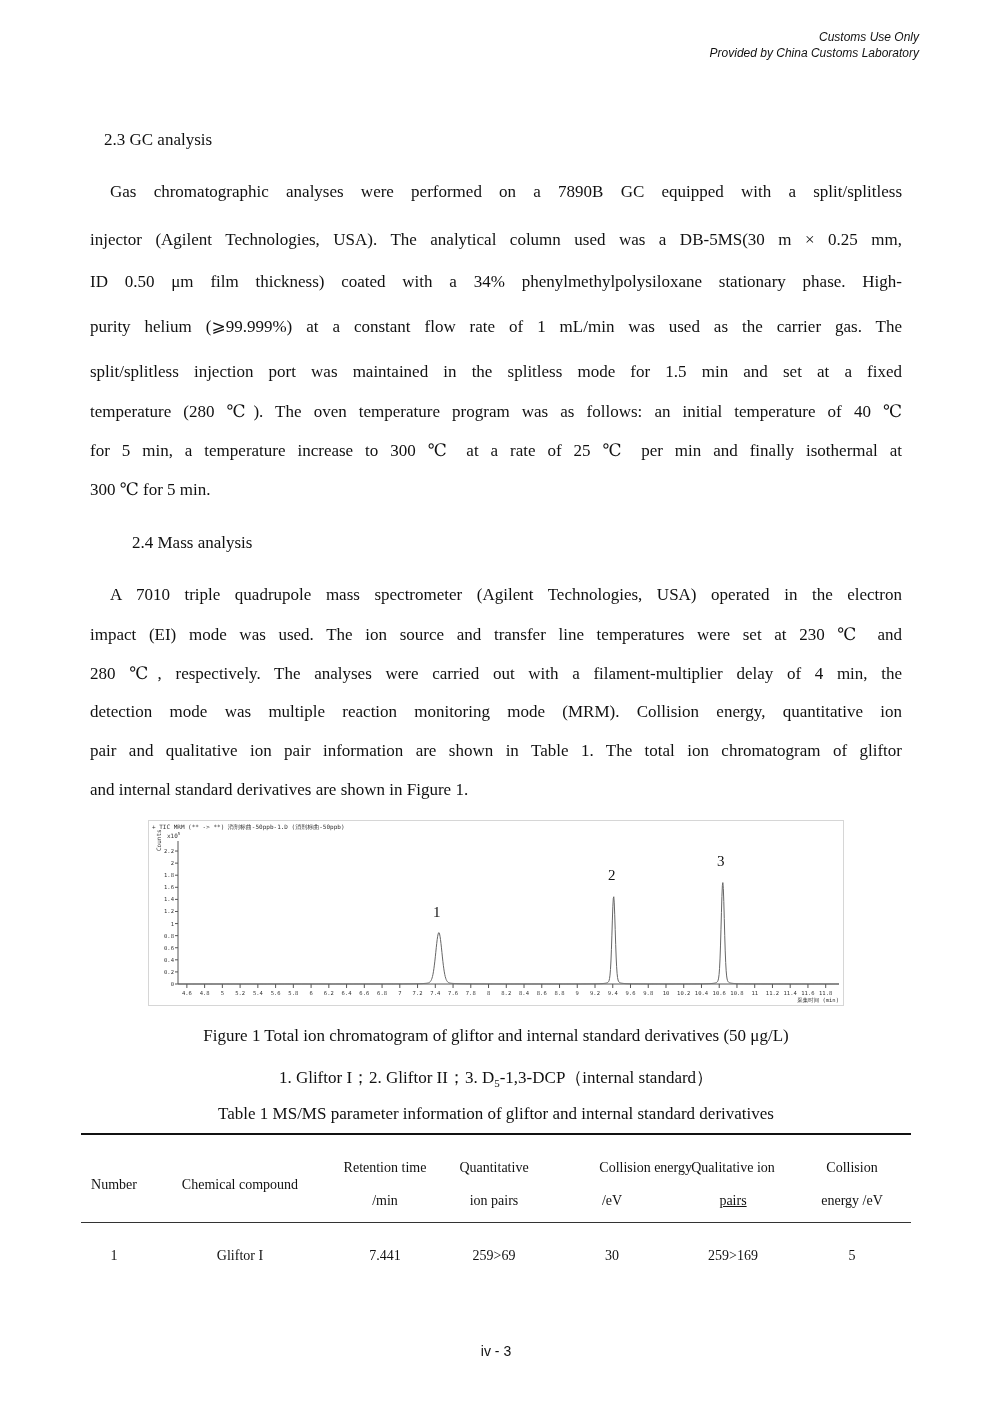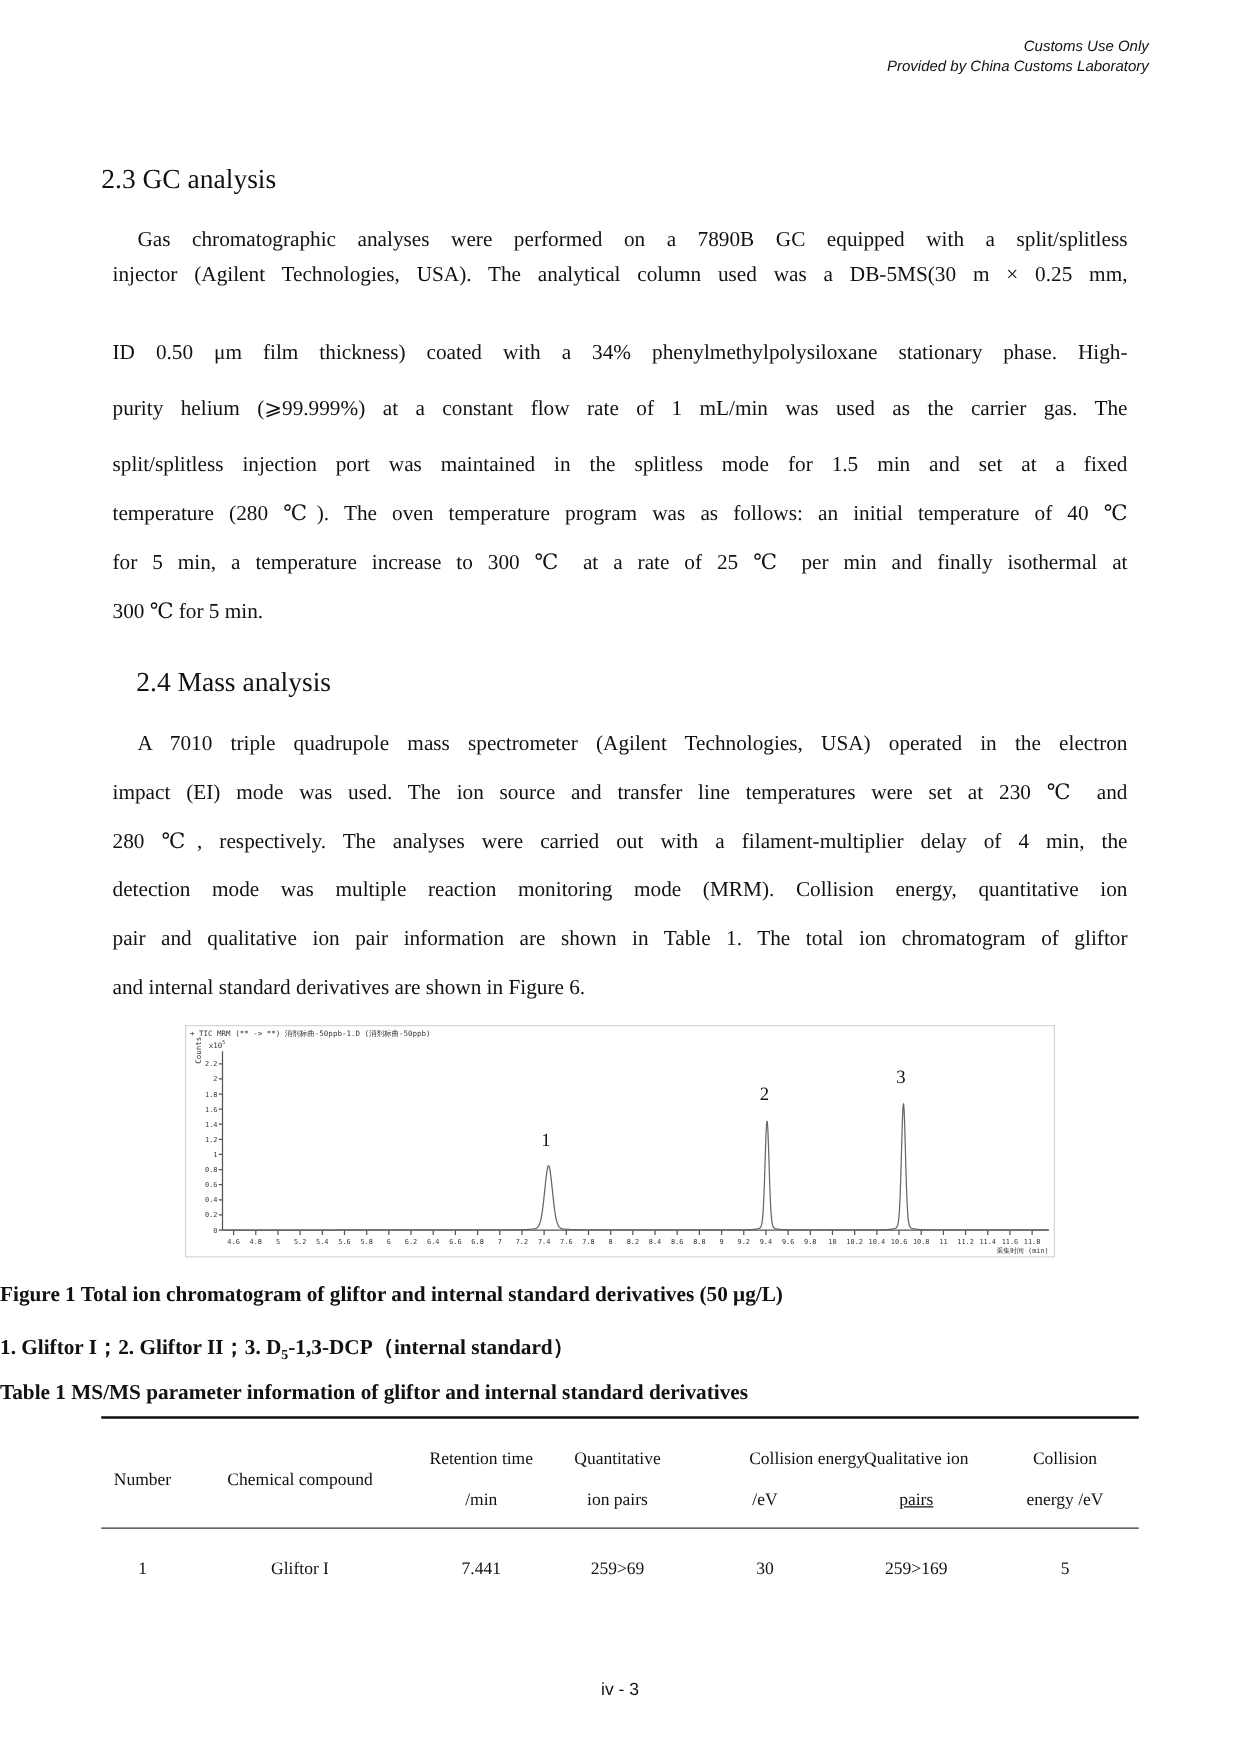--- a/index.html
+++ b/index.html
@@ -1,58 +1,58 @@
 <!DOCTYPE html>
 <html><head>
 <meta charset="utf-8">
 <style>
   html, body { margin: 0; padding: 0; background: #ffffff; }
   body { width: 992px; height: 1403px; position: relative; overflow: hidden; color: #111; }
   .serif { font-family: "Liberation Serif", "DejaVu Serif", serif; }
   .sans { font-family: "Liberation Sans", "DejaVu Sans", sans-serif; }
   .header { position: absolute; right: 73px; top: 29px; text-align: right; font-size: 12px; font-style: italic; line-height: 16px; color: #111; }
-  .section { position: absolute; left: 81px; font-size: 22px; }
+  .section { position: absolute; left: 104px; font-size: 17px; }
   .para { position: absolute; left: 90px; width: 812px; font-size: 17px; text-align: justify; text-align-last: left; }
   .para span.line { display: block; text-align: justify; text-align-last: justify; white-space: nowrap; }
   .para span.line.last { text-align-last: left; }
   .figure { position: absolute; left: 148px; top: 820px; width: 694px; height: 184px; border: 1px solid #d6d6d6; background: #fff; }
-  .caption { position: absolute; left: 0; width: 992px; text-align: left; font-weight: bold; font-size: 17px; }
+  .caption { position: absolute; left: 0; width: 992px; text-align: center; font-weight: normal; font-size: 17px; }
   .rule-top { position: absolute; left: 81px; width: 830px; top: 1133px; height: 2px; background: #111; }
   .rule-mid { position: absolute; left: 81px; width: 830px; top: 1222px; height: 1px; background: #333; }
   .tcell { position: absolute; font-size: 14px; text-align: center; line-height: 17px; }
   .pagenum { position: absolute; left: 0; width: 992px; top: 1343px; text-align: center; font-size: 14px; }
 </style>
 </head>
 <body>
 
 <div class="header sans">
   <div>Customs Use Only</div>
   <div>Provided by China Customs Laboratory</div>
 </div>
 
 <div class="section serif" style="top:130px;">2.3 GC analysis</div>
 <div class="para serif" id="gc-para" style="top:182px;">
     <span class="line" style="position: absolute; top: 0px; left: 20px; width: 792px;">Gas chromatographic analyses were performed on a 7890B GC equipped with a split/splitless</span>
-    <span class="line" style="position: absolute; top: 28px; left: 0px; width: 812px;">injector (Agilent Technologies, USA). The analytical column used was a  DB-5MS(30 m × 0.25 mm,</span>
+    <span class="line" style="position: absolute; top: 48px; left: 0px; width: 812px;">injector (Agilent Technologies, USA). The analytical column used was a  DB-5MS(30 m × 0.25 mm,</span>
     <span class="line" style="position: absolute; top: 90px; left: 0px; width: 812px;">ID 0.50 μm film thickness) coated with a 34% phenylmethylpolysiloxane stationary phase. High-</span>
     <span class="line" style="position: absolute; top: 134px; left: 0px; width: 812px;">purity helium (⩾99.999%) at a constant flow rate of 1 mL/min was used as the carrier gas. The</span>
     <span class="line" style="position: absolute; top: 180px; left: 0px; width: 812px;">split/splitless injection port was maintained in the splitless mode for 1.5 min and set at a fixed</span>
     <span class="line" style="position: absolute; top: 219px; left: 0px; width: 812px;">temperature (280 ℃). The oven temperature program was as follows: an initial temperature of 40 ℃</span>
     <span class="line" style="position: absolute; top: 258px; left: 0px; width: 812px;">for 5 min, a temperature increase to 300 ℃ at a rate of 25 ℃ per min and finally isothermal at</span>
     <span class="line last" style="position: absolute; top: 297px; left: 0px; width: 812px;">300 ℃ for 5 min.</span>
   </div>
 
 <div class="section serif" style="top:533px;margin-left:28px;">2.4 Mass analysis</div>
 <div class="para serif" id="ms-para" style="top:585px;">
     <span class="line" style="position: absolute; top: 0px; left: 20px; width: 792px;">A 7010 triple quadrupole mass spectrometer (Agilent Technologies, USA) operated in the electron</span>
     <span class="line" style="position: absolute; top: 39px; left: 0px; width: 812px;">impact (EI) mode was used. The ion source and transfer line temperatures were set at 230 ℃ and</span>
     <span class="line" style="position: absolute; top: 78px; left: 0px; width: 812px;">280 ℃, respectively. The analyses were carried out with a filament-multiplier delay of 4 min, the</span>
     <span class="line" style="position: absolute; top: 117px; left: 0px; width: 812px;">detection mode was multiple reaction monitoring mode (MRM). Collision energy, quantitative ion</span>
     <span class="line" style="position: absolute; top: 156px; left: 0px; width: 812px;">pair and qualitative ion pair information are shown in Table 1. The total ion chromatogram of gliftor</span>
-    <span class="line last" style="position: absolute; top: 195px; left: 0px; width: 812px;">and internal standard derivatives are shown in Figure 6.</span>
+    <span class="line last" style="position: absolute; top: 195px; left: 0px; width: 812px;">and internal standard derivatives are shown in Figure 1.</span>
   </div>
 
 <div class="figure">
   <svg id="chart" width="694" height="184" viewBox="0 0 694 184">
     <text id="chart-title" x="3" y="8" font-size="6" font-family="DejaVu Sans Mono, monospace" fill="#333">+ TIC MRM (** -&gt; **) 消剂标曲-50ppb-1.D (消剂标曲-50ppb)</text>
     <text id="chart-ylabel" x="0" y="0" font-size="6" font-family="DejaVu Sans Mono, monospace" fill="#333" transform="translate(12,30) rotate(-90)">Counts</text>
     <text x="18" y="17" font-size="6" font-family="DejaVu Sans Mono, monospace" fill="#333">x10<tspan dy="-3" font-size="4">5</tspan></text>
     <g id="yticks">
         <line x1="26" x2="29" y1="163" y2="163" stroke="#555"></line>
         <text x="25" y="165" text-anchor="end" font-size="5.5" font-family="DejaVu Sans Mono, monospace" fill="#333">0</text>

